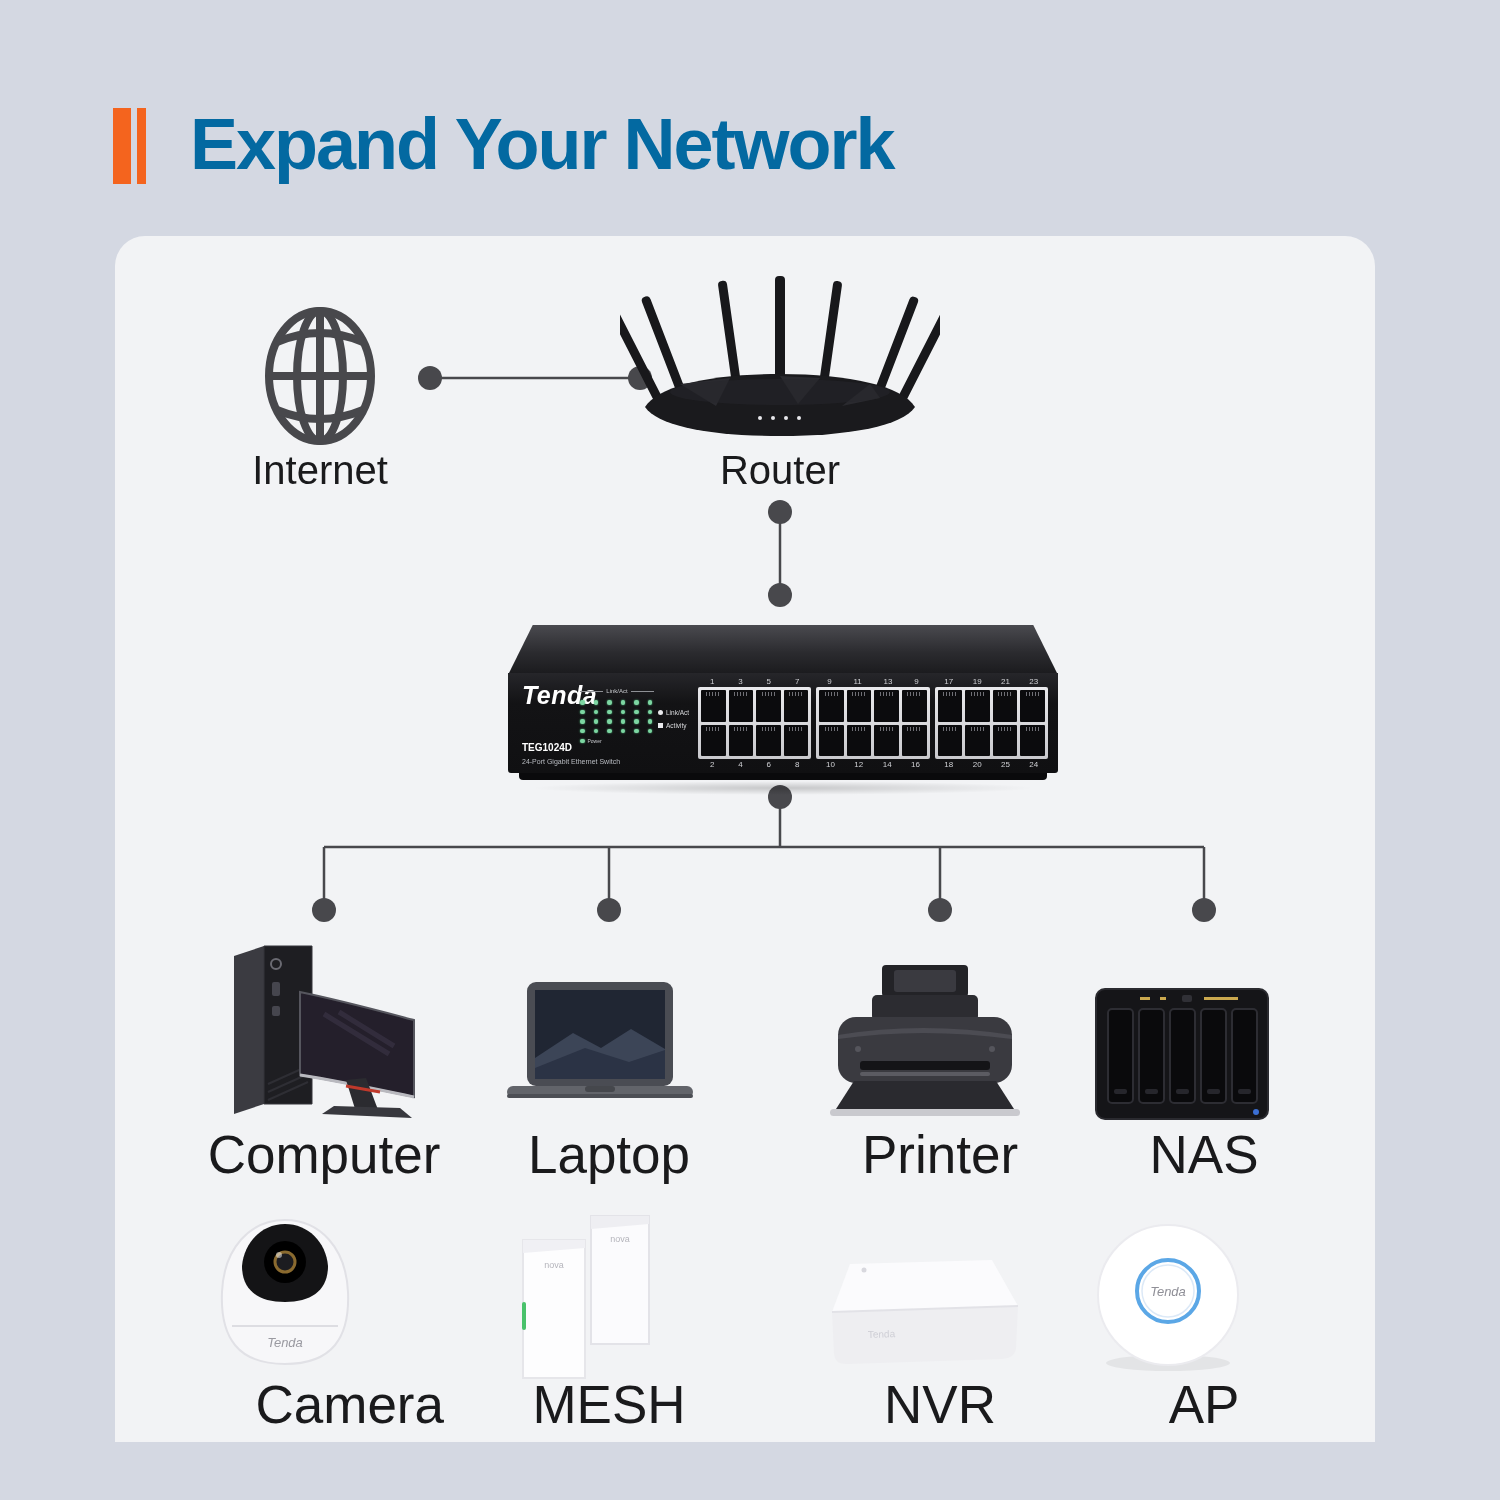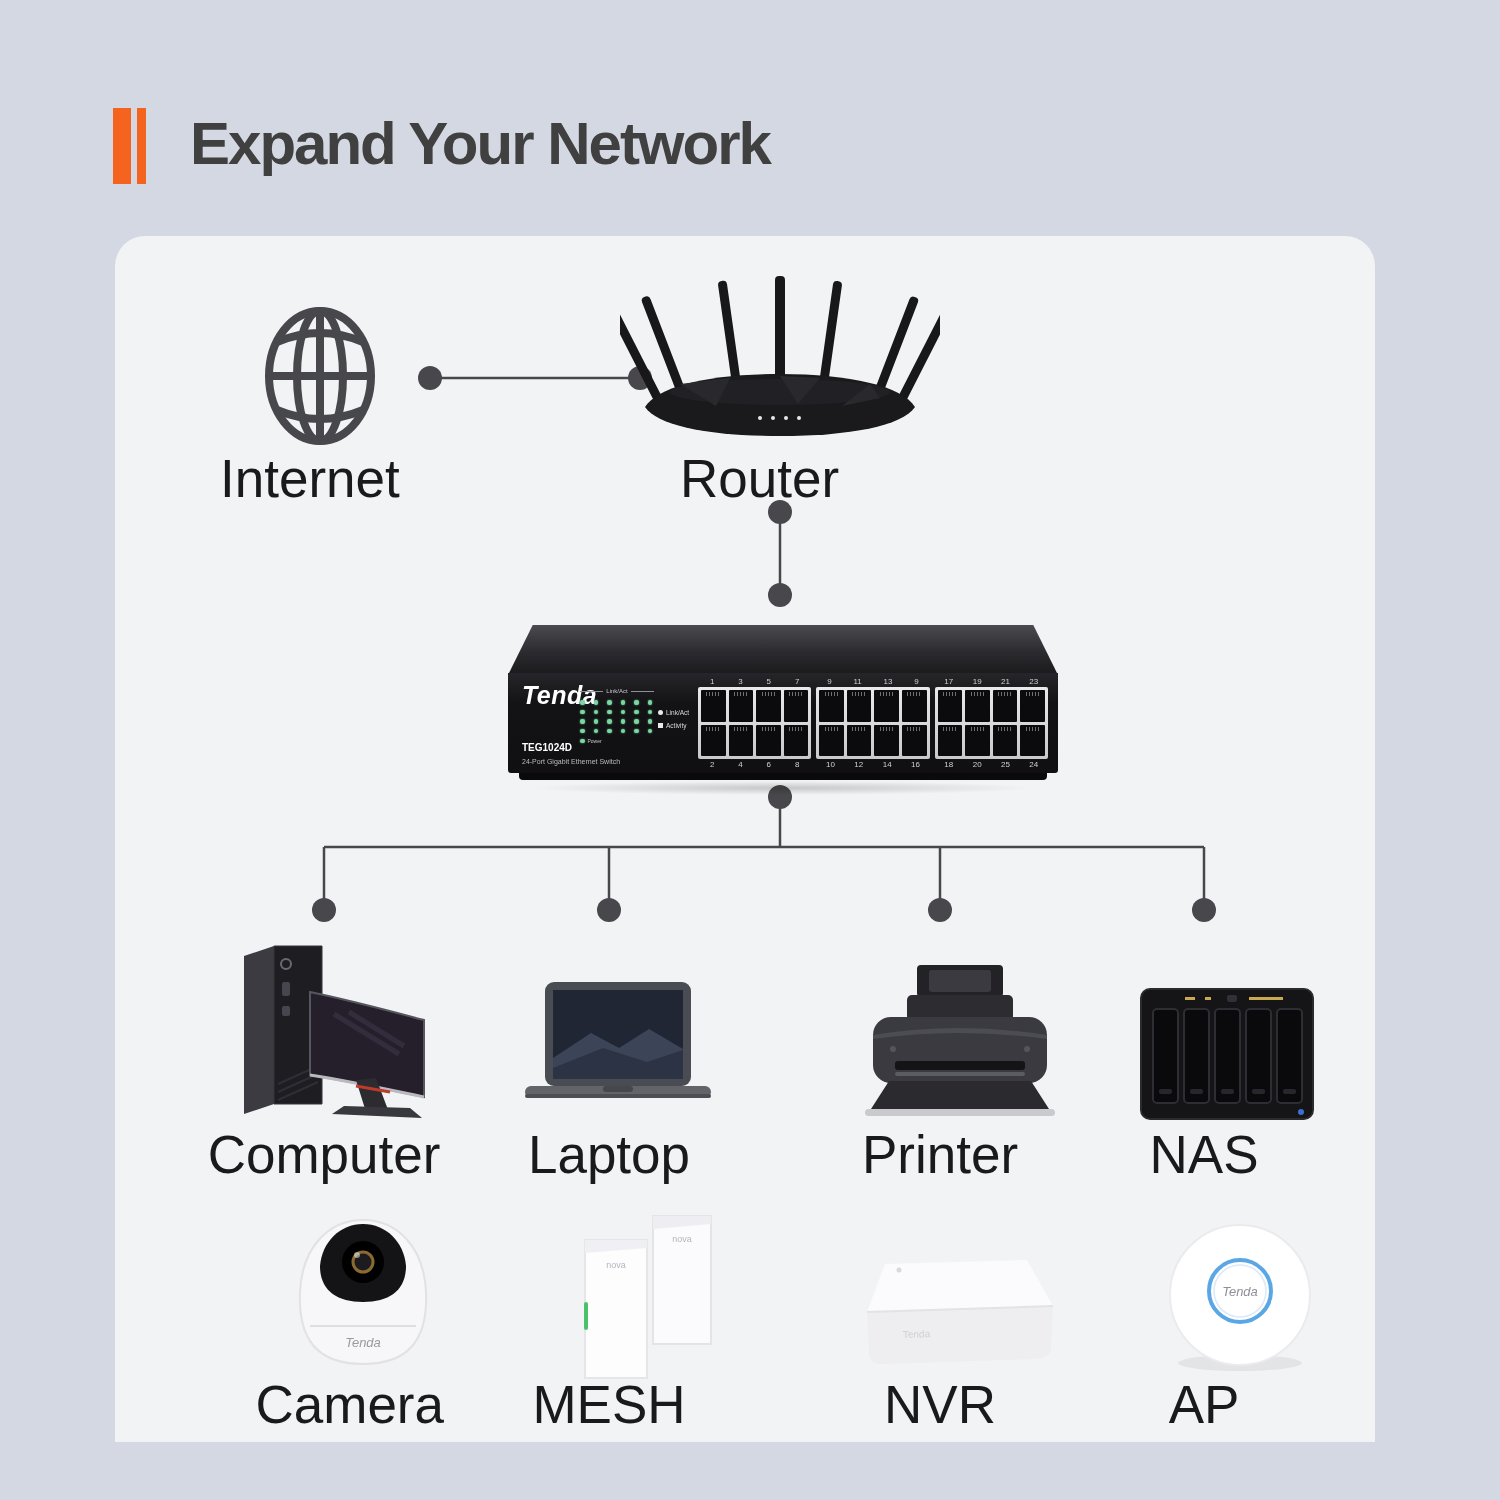--- a/index.html
+++ b/index.html
@@ -5,31 +5,31 @@
   html,body{margin:0;padding:0;}
   body{width:1500px;height:1500px;background:#d4d8e2;overflow:hidden;
        font-family:"Liberation Sans", sans-serif;}
   .canvas{position:relative;width:1500px;height:1500px;background:#d4d8e2;}
 
   
   .title-row{position:absolute;left:113px;top:98px;display:flex;align-items:center;}
   .accent-bars{display:flex;align-items:center;gap:6px;height:78px;}
   .accent-bars .b1{display:block;width:18px;height:76px;background:#F4641E;}
   .accent-bars .b2{display:block;width:9px;height:76px;background:#F4641E;}
-  .title-row h1{margin:0 0 4px 44px;font-size:60px;line-height:92px;font-weight:700;
-      letter-spacing:-2px;color:#404040;white-space:nowrap;}
+  .title-row h1{margin:0 0 4px 44px;font-size:72px;line-height:92px;font-weight:700;
+      letter-spacing:-2px;color:#0369a1;white-space:nowrap;}
 
   
   .panel{position:absolute;left:115px;top:236px;width:1260px;height:1206px;
       background:#f2f3f5;border-radius:30px 30px 0 0;}
   .wires{position:absolute;inset:0;width:100%;height:100%;}
   .wires line,.wires path{stroke:#48484c;stroke-width:2.5;fill:none;}
   .wires circle{fill:#48484c;stroke:none;}
 
-  .node-label{position:absolute;text-align:left;font-size:53px;color:#1a1a1c;}
+  .node-label{position:absolute;text-align:center;font-size:40px;color:#1a1a1c;}
 
   
   .globe-wrap{position:absolute;left:138px;top:64px;}
   
   .router-wrap{position:absolute;left:505px;top:36px;}
 
   
   .switch{position:absolute;left:393px;top:389px;width:550px;height:172px;}
   .sw-top{position:absolute;left:0;top:0;width:100%;height:50px;
       background:linear-gradient(180deg,#4a4a4f 0%,#2b2b2f 55%,#1a1a1d 100%);
@@ -63,21 +63,21 @@
   .port-group{flex:1;display:flex;flex-direction:column;}
   .pnums{display:flex;justify-content:space-around;color:#cfd0d4;font-size:8px;height:11px;
       line-height:11px;}
   .jacks{flex:1;background:linear-gradient(180deg,#e9e9ec,#c9c9cd);border-radius:2px;
       padding:3px;display:grid;grid-template-columns:repeat(4,1fr);grid-template-rows:1fr 1fr;gap:3px;}
   .jacks i{position:relative;display:block;background:#0b0b0d;border-radius:1px;}
   .jacks i::before{content:"";position:absolute;left:22%;right:22%;top:2px;height:4px;
       background:repeating-linear-gradient(90deg,#6f6f75 0 1px,transparent 1px 3px);}
 
   
-  .dev{position:absolute;width:240px;height:195px;display:flex;align-items:flex-end;justify-content:flex-end;}
+  .dev{position:absolute;width:240px;height:195px;display:flex;align-items:flex-end;justify-content:flex-start;}
   .dev-label{position:absolute;width:240px;text-align:center;font-size:53px;color:#1a1a1c;}
   text{font-family:"Liberation Sans",sans-serif;}
 </style>
 </head>
 <body>
 
 <div class="canvas">
 
   <header class="title-row">
     <span class="accent-bars">

